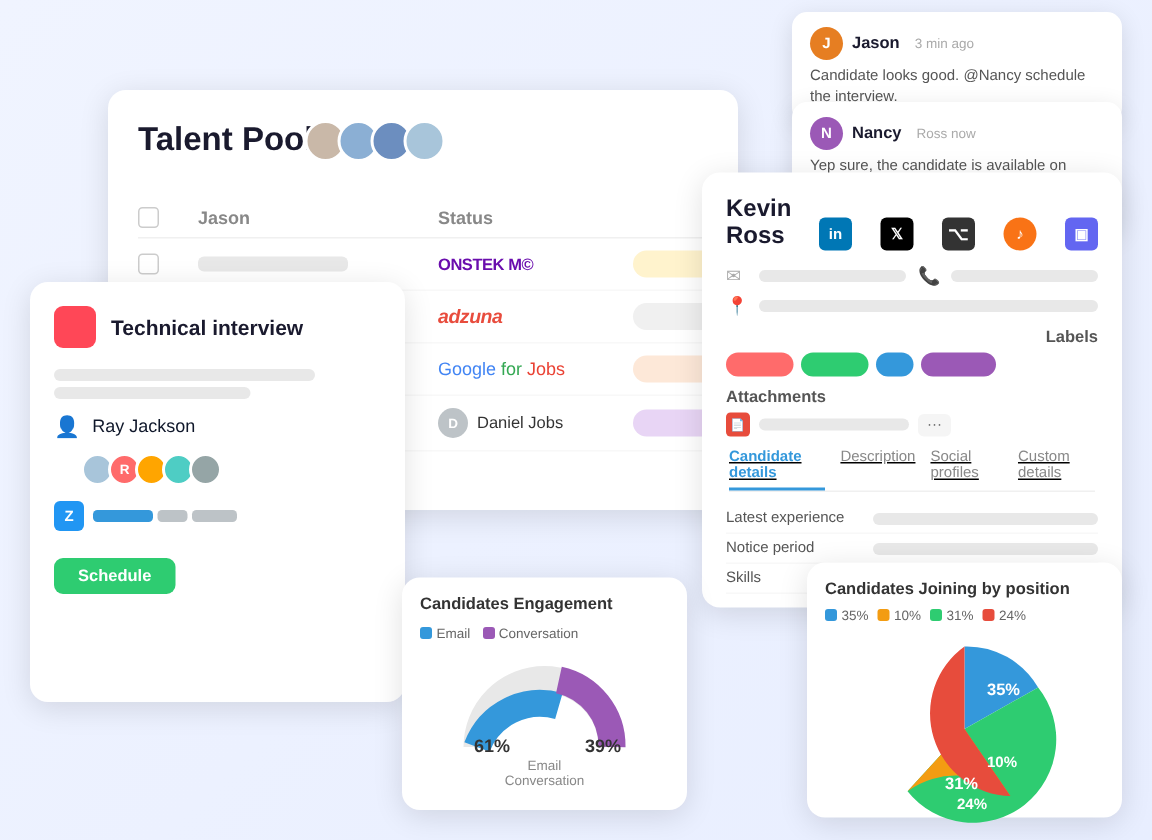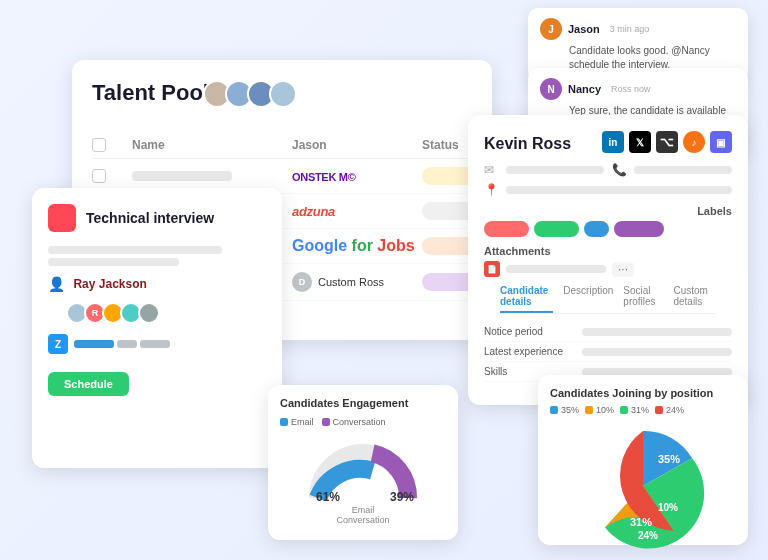--- a/index.html
+++ b/index.html
@@ -95,21 +95,21 @@
       height: 18px;
       border-radius: 9px;
       width: 60px;
     }
     .status-yellow { background: #fff3cd; }
     .status-purple { background: #e8d5f5; }
     .status-peach { background: #fde8d8; }
 
     
     .tech-card {
-      left: 32px;
+      left: 20px;
       top: 188px;
       width: 250px;
       height: 280px;
       padding: 16px;
     }
     .tech-header {
       display: flex;
       align-items: center;
       gap: 10px;
       margin-bottom: 14px;
@@ -134,22 +134,22 @@
       align-items: center;
       gap: 8px;
       margin-bottom: 10px;
     }
     .person-icon {
       color: #888;
       font-size: 14px;
     }
     .person-name {
       font-size: 12px;
-      color: #7f1d1d;
-      font-weight: 700;
+      color: #0f172a;
+      font-weight: 400;
     }
     .mini-avatars {
       display: flex;
       align-items: center;
       margin-bottom: 10px;
       padding-left: 22px;
     }
     .mini-av {
       width: 22px;
       height: 22px;
@@ -223,21 +223,21 @@
       justify-content: space-between;
       margin-bottom: 10px;
     }
     .kevin-name {
       font-size: 16px;
       font-weight: 700;
       color: #1a1a2e;
     }
     .social-icons {
       display: flex;
-      gap: 5px;
+      gap: 19px;
     }
     .soc-icon {
       width: 22px;
       height: 22px;
       border-radius: 4px;
       display: flex;
       align-items: center;
       justify-content: center;
       font-size: 10px;
       font-weight: 700;
@@ -297,21 +297,22 @@
       border: none;
       border-radius: 4px;
       padding: 2px 6px;
       cursor: pointer;
     }
 
     .tabs-row {
       display: flex;
       gap: 10px;
       border-bottom: 1px solid #f0f0f0;
-      margin: 8px 16px;
+      margin: 8px 2px;
+      text-decoration: underline;
     }
     .tab-item {
       font-size: 10px;
       color: #888;
       padding-bottom: 4px;
       cursor: pointer;
     }
     .tab-item.active {
       color: #3498db;
       border-bottom: 2px solid #3498db;
@@ -365,21 +366,21 @@
       align-items: center;
       justify-content: center;
       font-size: 10px;
       font-weight: 700;
       color: #fff;
     }
     .chat-av-j { background: #e67e22; }
     .chat-av-n { background: #9b59b6; }
     .chat-name { font-size: 11px; font-weight: 700; color: #1a1a2e; }
     .chat-time { font-size: 9px; color: #aaa; margin-left: 4px; }
-    .chat-msg { font-size: 10px; color: #555; line-height: 1.4; margin-left: 29px; }
+    .chat-msg { font-size: 10px; color: #555; line-height: 1.4; }
     .sent-badge {
       font-size: 9px;
       color: #3498db;
       margin-top: 4px;
       display: flex;
       align-items: center;
       gap: 3px;
     }
 
     
@@ -470,21 +471,20 @@
       <div class="av av2"></div>
       <div class="av av3"></div>
       <div class="av av4"></div>
     </div>
   </div>
 
   <div class="table-header">
     <div>
         <div class="checkbox"></div>
       </div>
-    <div>Name</div>
     <div>Jason</div>
     <div>Status</div>
   </div>
 
   <div class="table-row">
     <div>
         <div class="checkbox"></div>
       </div>
     <div>
         <div class="skeleton" style="width:100px;"></div>
@@ -511,38 +511,38 @@
   </div>
 
   <div class="table-row">
     <div>
         <div class="checkbox"></div>
       </div>
     <div>
         <div class="skeleton" style="width:90px;"></div>
       </div>
     <div>
-      <span style="font-size:16px; color:#4285f4; font-weight:700;">Google <span style="color:#34a853;">for</span> <span style="color:#ea4335;">Jobs</span></span>
+      <span style="font-size:12px; color:#4285f4; font-weight:400;">Google <span style="color:#34a853;">for</span> <span style="color:#ea4335;">Jobs</span></span>
     </div>
     <div>
         <div class="status-pill status-peach"></div>
       </div>
   </div>
 
   <div class="table-row">
     <div>
         <div class="checkbox"></div>
       </div>
     <div>
         <div class="skeleton" style="width:105px;"></div>
       </div>
     <div>
       <div class="daniel-row">
         <div class="daniel-av">D</div>
-        <span>Custom Ross</span>
+        <span>Daniel Jobs</span>
       </div>
     </div>
     <div>
         <div class="status-pill status-purple"></div>
       </div>
   </div>
 </div>
 
 <div class="card tech-card">
   <div class="tech-header">
@@ -631,25 +631,25 @@
 
   <div class="tabs-row">
     <div class="tab-item active">Candidate details</div>
     <div class="tab-item">Description</div>
     <div class="tab-item">Social profiles</div>
     <div class="tab-item">Custom details</div>
   </div>
 
   <div class="detail-rows">
     <div class="detail-row-item">
+      <span class="dri-label">Latest experience</span>
+      <div class="dri-sk"></div>
+    </div>
+    <div class="detail-row-item">
       <span class="dri-label">Notice period</span>
-      <div class="dri-sk"></div>
-    </div>
-    <div class="detail-row-item">
-      <span class="dri-label">Latest experience</span>
       <div class="dri-sk"></div>
     </div>
     <div class="detail-row-item">
       <span class="dri-label">Skills</span>
       <div class="dri-sk"></div>
     </div>
   </div>
 </div>
 
 <div class="card engagement-card">

